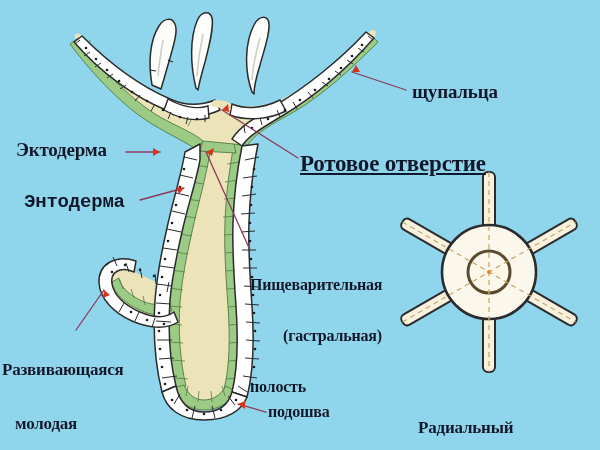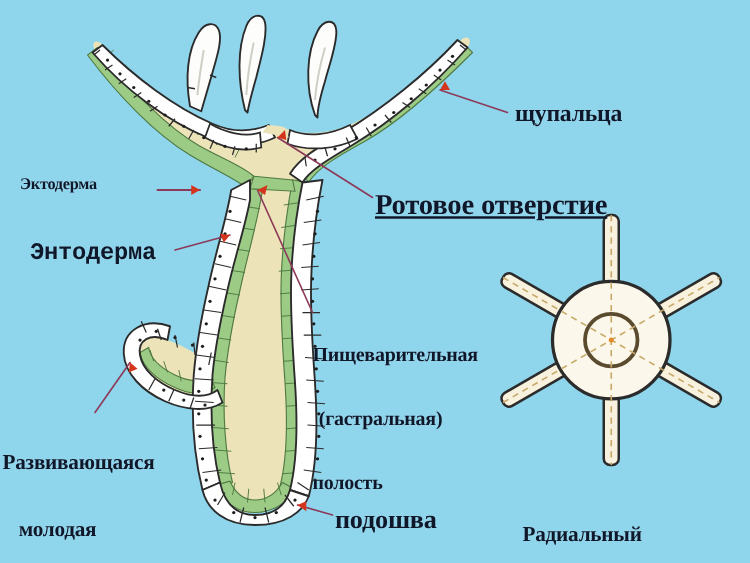--- a/index.html
+++ b/index.html
@@ -9,29 +9,29 @@
     font-family:"Liberation Serif","DejaVu Serif",serif;
   }
   #stage{position:absolute;inset:0;width:600px;height:450px;}
   svg.layer{position:absolute;left:0;top:0;width:600px;height:450px;}
   .lbl{
     position:absolute;color:#0f172a;font-weight:bold;
     font-family:"Liberation Serif","DejaVu Serif",serif;
     line-height:1.06;white-space:pre;letter-spacing:-0.2px;
     text-shadow:0 0 1px rgba(255,255,255,.25);
   }
-  #lbl-ektoderma{left:16px;top:140px;font-size:13px;text-align:right;}
+  #lbl-ektoderma{left:16px;top:140px;font-size:19px;text-align:right;}
   #lbl-entoderma{left:24px;top:192px;font-size:19px;font-family:Liberation Mono, monospace;}
   #lbl-shupaltsa{left:412px;top:82px;font-size:19px;}
   #lbl-rotovoe{left:300px;top:152px;font-size:23px;text-decoration:underline;}
   #lbl-cavity{left:250px;top:243px;font-size:16px;}
-  #lbl-cavity div:nth-child(2){padding-left:5px;}
+  #lbl-cavity div:nth-child(2){padding-left:5px;margin-left:28px;}
   #lbl-razvivayushchayasya{left:2px;top:325px;font-size:17px;}
   #lbl-razvivayushchayasya div:nth-child(2){padding-left:13px;}
-  #lbl-podoshva{left:268px;top:404px;font-size:21px;}
+  #lbl-podoshva{left:268px;top:404px;font-size:16px;}
   #lbl-radial{left:418px;top:383px;font-size:17px;}
 </style>
 </head>
 <body>
 
 <div id="stage">
 
   <svg class="layer" viewBox="0 0 600 450">
     <defs>
 

